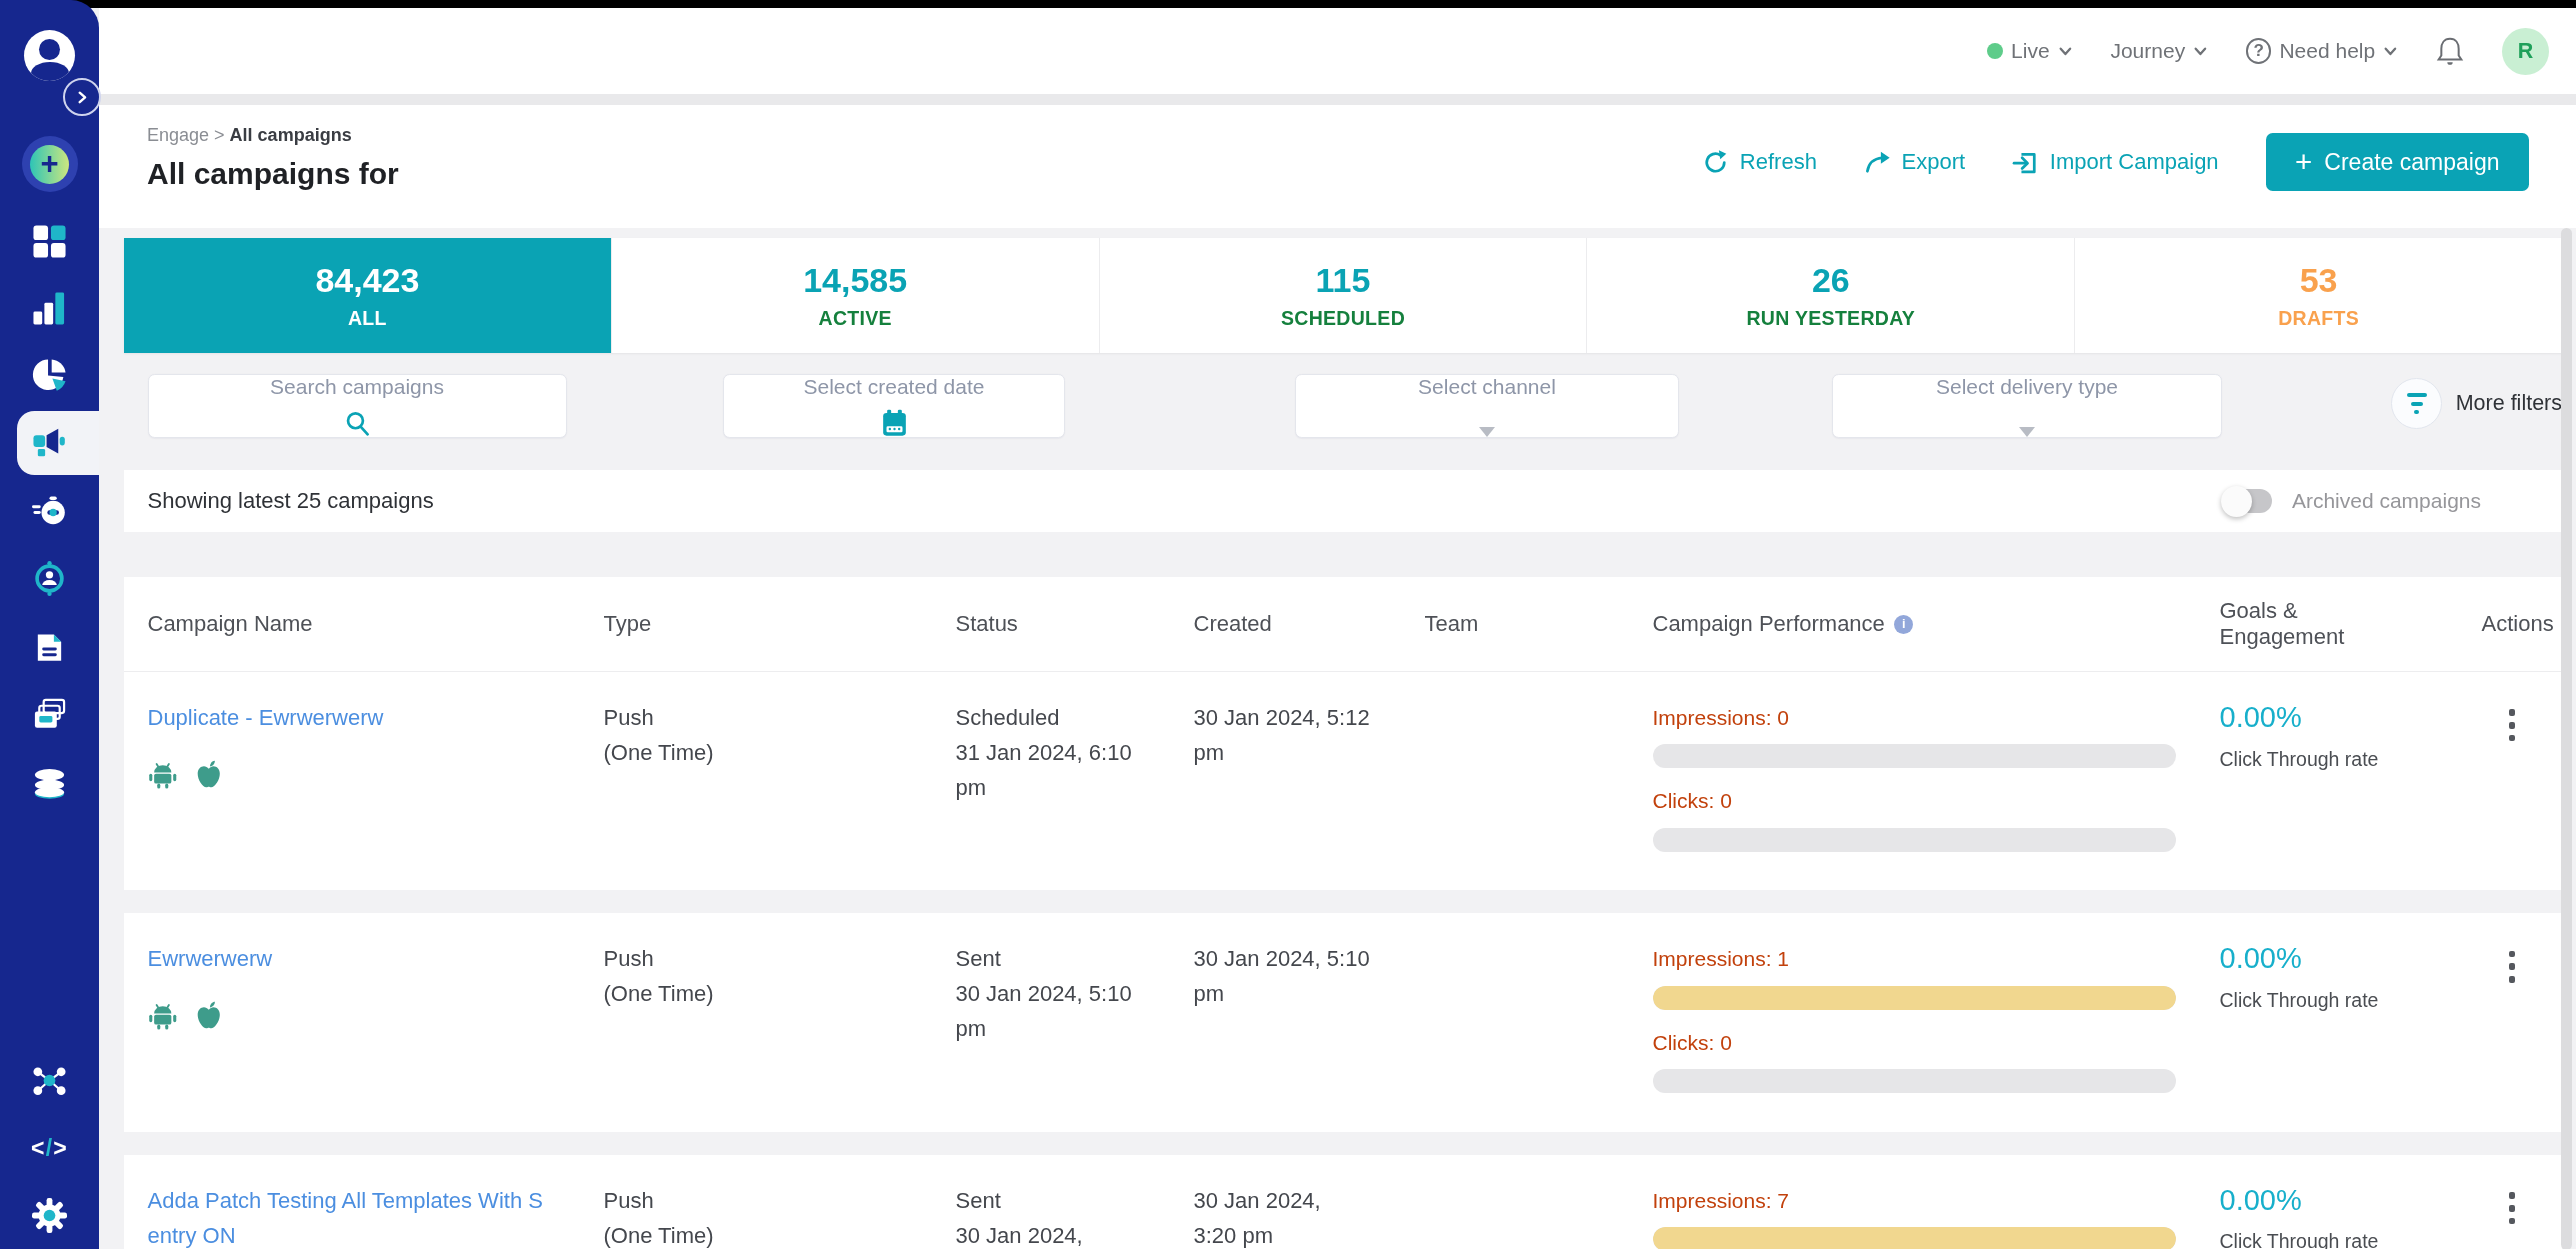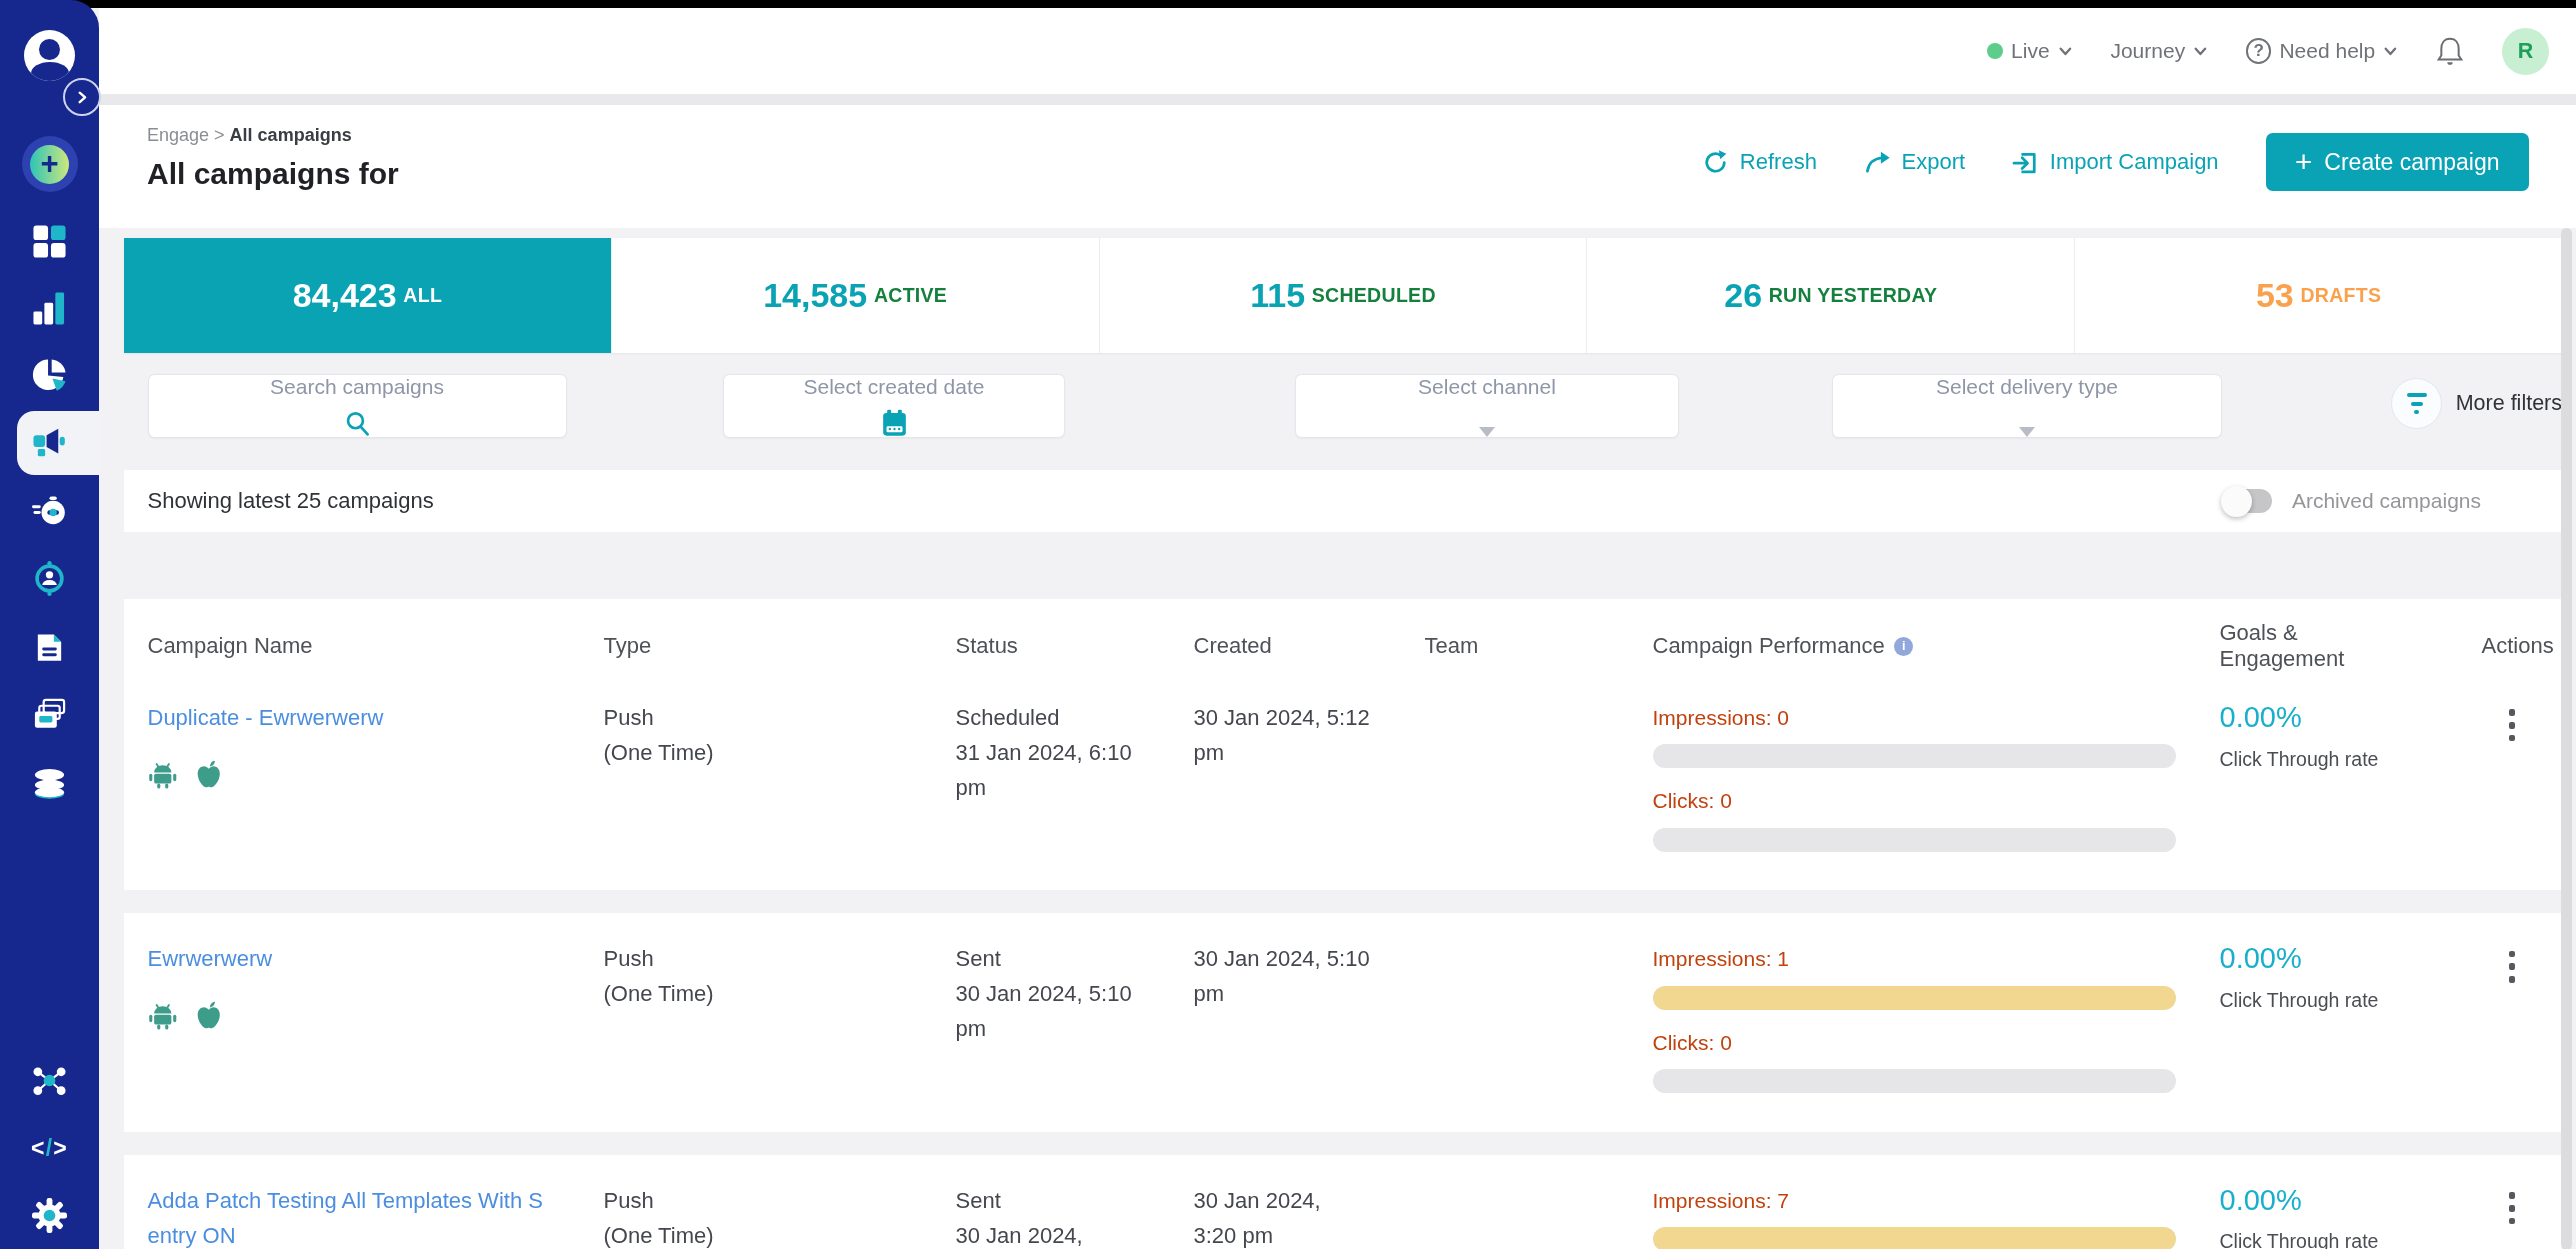--- a/index.html
+++ b/index.html
@@ -59,21 +59,21 @@
     border-top-left-radius:17.4px; border-bottom-left-radius:17.4px; }
   .code-icon { color:#fff; font-size:23px; font-weight:700; letter-spacing:1.3px; }
   .code-icon .slash { color:#1FB6C9; }
 
   
   .content-bg { position:absolute; left:99px; top:228px; width:2477px; height:1022px; background:#F2F2F4; }
 
   
   .stats-card { position:absolute; left:124px; top:238px; width:2438px; height:115px; background:#fff;
     display:flex; box-shadow:0 0.7px 2px rgba(0,0,0,.06); }
-  .stat-tab { flex:1; display:flex; flex-direction:row; align-items:center; justify-content:center;
+  .stat-tab { flex:1; display:flex; flex-direction:column; align-items:center; justify-content:center;
     gap:6.7px; border-left:0.7px solid #ECECEE; cursor:pointer; }
   .stat-tab:first-child { border-left:none; }
   .stat-count { font-size:34px; font-weight:600; color:#0AA3B4; }
   .stat-label { font-size:19.5px; font-weight:600; letter-spacing:0.3px; color:#15803d; }
   .stat-tab.selected { background:#0AA3B4; }
   .stat-tab.selected .stat-count, .stat-tab.selected .stat-label { color:#fff; }
   .stat-tab.orange .stat-count, .stat-tab.orange .stat-label { color:#F9A14D; }
 
   
   .filters { position:absolute; left:124px; top:374px; width:2438px; height:81px; }
@@ -93,21 +93,21 @@
     display:flex; align-items:center; }
   .showing-text { margin-left:23.5px; font-size:22px; color:#2F3237; }
   .archived { position:absolute; right:81px; display:flex; align-items:center; gap:20px; }
   .toggle { width:48px; height:24px; border-radius:12px; background:#C6C6C9; position:relative; cursor:pointer; }
   .toggle .knob { position:absolute; left:-2.7px; top:-3.4px; width:31px; height:31px; border-radius:50%;
     background:#FBFBFB; box-shadow:0 2px 5.4px rgba(0,0,0,.25); }
   .archived span { font-size:21px; color:#96969A; }
 
   
   .tgrid { display:grid; grid-template-columns:456px 352px 238px 231px 228px 567px 262px 81px; }
-  .thead { position:absolute; left:124px; top:599px; width:2438px; height:95px; background:#fff;
+  .thead { position:absolute; left:124px; top:577px; width:2438px; height:95px; background:#fff;
     align-items:center; padding-left:23.5px; border-bottom:1.3px solid #EDEDEF; }
   .th { font-size:22px; color:#4E5157; font-weight:500; padding-right:20px; }
   .th-flex { display:flex; align-items:center; gap:9.4px; }
   .info-dot { width:19px; height:19px; border-radius:50%; background:#92A7DA; color:#fff; font-size:12.7px;
     font-weight:700; display:flex; align-items:center; justify-content:center; font-style:normal; }
   .rows { position:absolute; left:124px; top:672px; width:2438px; }
   .row { background:#fff; min-height:176px; padding:28px 0 24px 23.5px; margin-bottom:23px; align-items:start; }
   .cell { font-size:22px; color:#44474D; line-height:35px; padding-right:20px; }
   .name-link { color:#4B8EE0; cursor:pointer; display:inline-block; max-width:409px; }
   .plat-icons { display:flex; gap:17.4px; margin-top:24px; align-items:flex-end; }

